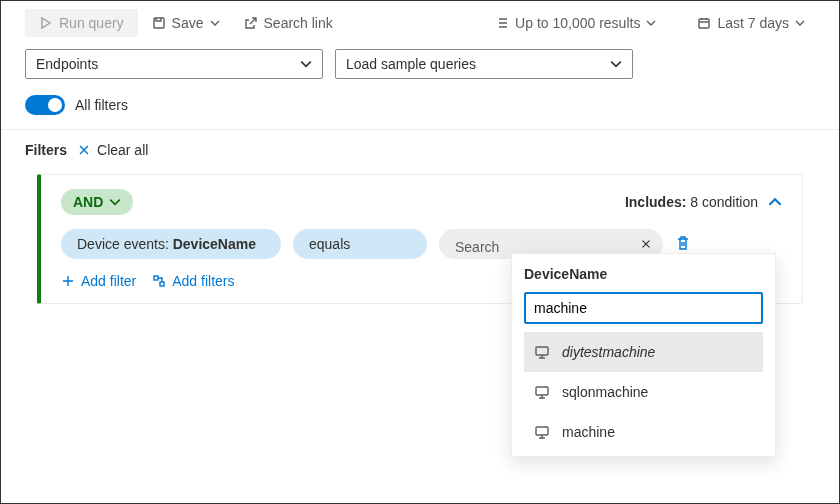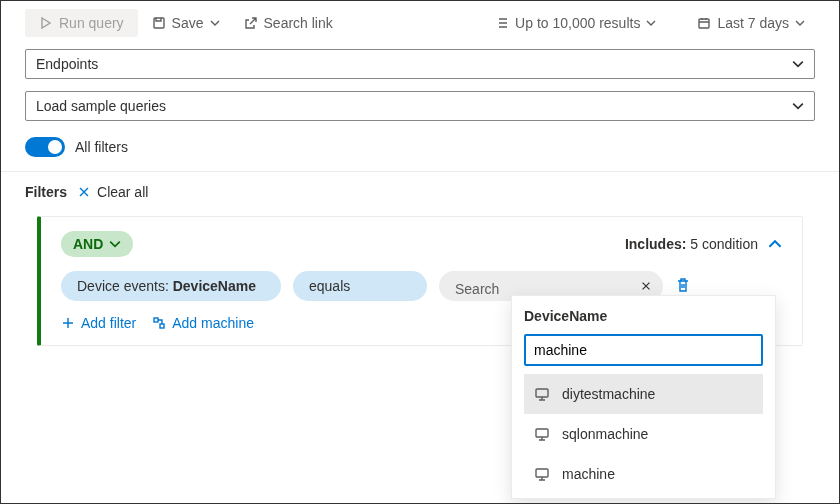--- a/index.html
+++ b/index.html
@@ -3,21 +3,21 @@
   <meta charset="utf-8">
   <style>
     * { box-sizing: border-box; margin: 0; padding: 0; font-family: "Segoe UI", -apple-system, sans-serif; }
     body { width: 840px; height: 504px; background: #fff; border: 1px solid #333; font-size: 14px; color: #323130; }
     
     .toolbar { display: flex; align-items: center; padding: 8px 24px; gap: 4px; }
     .btn { display: inline-flex; align-items: center; gap: 6px; padding: 6px 10px; background: transparent; border: none; font-size: 14px; color: #605e5c; cursor: pointer; }
     .btn-primary { background: #f3f2f1; color: #a19f9d; border-radius: 2px; padding: 6px 14px; }
     .toolbar-right { margin-left: auto; display: flex; gap: 21px; }
     
-    .controls { display: flex; gap: 12px; padding: 4px 24px 12px 24px; flex-direction: column; }
+    .controls { display: flex; gap: 12px; padding: 4px 24px 12px 24px; }
     .select-box { display: flex; align-items: center; justify-content: space-between; border: 1px solid #8a8886; border-radius: 2px; padding: 6px 10px; min-width: 298px; background: #fff; cursor: pointer; }
     
     .toggle-row { display: flex; align-items: center; gap: 10px; padding: 4px 24px 14px 24px; }
     .toggle { width: 40px; height: 20px; background: #0078d4; border-radius: 10px; position: relative; cursor: pointer; }
     .toggle::after { content: ""; position: absolute; width: 14px; height: 14px; background: #fff; border-radius: 50%; top: 3px; right: 3px; }
     
     .divider { border-top: 1px solid #edebe9; }
     
     .filters-row { display: flex; align-items: center; gap: 10px; padding: 12px 24px; }
     .filters-label { font-weight: 600; }
@@ -38,21 +38,21 @@
     .search-pill .x { width: 22px; height: 22px; display: flex; align-items: center; justify-content: center; cursor: pointer; }
     .trash { color: #0078d4; cursor: pointer; }
     
     .actions-row { display: flex; align-items: center; gap: 16px; }
     .link-btn { display: inline-flex; align-items: center; gap: 6px; color: #0078d4; font-size: 14px; cursor: pointer; }
     
     .dropdown { position: absolute; top: 78px; left: 470px; width: 265px; background: #fff; border: 1px solid #edebe9; box-shadow: 0 6px 18px rgba(0,0,0,0.12); padding: 12px 12px 4px 12px; }
     .dd-title { font-weight: 600; margin-bottom: 10px; }
     .dd-input { width: 100%; border: 2px solid #0078d4; border-radius: 2px; padding: 6px 8px; font-size: 14px; outline: none; margin-bottom: 8px; }
     .dd-item { display: flex; align-items: center; gap: 12px; padding: 12px 10px; cursor: pointer; }
-    .dd-item.active { background: #e9e9e9; }
+    .dd-item.active { background: #e9e9e9; font-style: italic; }
     
     svg { flex-shrink: 0; }
     .ico { stroke: currentColor; fill: none; stroke-width: 1.4; }
   </style>
 </head>
 <body>
 
 <div class="toolbar">
   <button class="btn btn-primary">
     <svg class="ico" width="14" height="14" viewBox="0 0 14 14">
@@ -133,21 +133,21 @@
 
 <div class="filter-card">
   <div class="card-head">
     <div class="and-pill">
       <span>AND</span>
       <svg class="ico" width="12" height="12" viewBox="0 0 10 10">
           <path d="M1 3 L5 7 L9 3"></path>
         </svg>
     </div>
     <div class="includes">
-      <span><b>Includes:</b> <span>5 condition</span></span>
+      <span><b>Includes:</b> <span>8 condition</span></span>
       <svg class="ico" width="14" height="14" viewBox="0 0 10 10" style="color:#0078d4; cursor:pointer">
           <path d="M1 7 L5 3 L9 7"></path>
         </svg>
     </div>
   </div>
 
   <div class="condition-row">
     <div class="chip chip-field">
       <span>Device events:</span>
       <b>DeviceName</b>
@@ -176,21 +176,21 @@
           <path d="M7 2 V12 M2 7 H12"></path>
         </svg>
       <span>Add filter</span>
     </span>
     <span class="link-btn">
       <svg class="ico" width="14" height="14" viewBox="0 0 14 14">
           <rect x="2" y="2" width="4" height="4"></rect>
           <rect x="8" y="8" width="4" height="4"></rect>
           <path d="M6 4 H10 V8"></path>
         </svg>
-      <span>Add machine</span>
+      <span>Add filters</span>
     </span>
   </div>
 
   <div class="dropdown">
     <div class="dd-title">DeviceName</div>
     <input class="dd-input" value="machine" style="">
     <div class="dd-item active">
       <svg class="ico" width="16" height="16" viewBox="0 0 16 16" style="color:#605e5c">
           <rect x="2" y="3" width="12" height="8" rx="1"></rect>
           <path d="M5 14 H11 M8 11 V14"></path>

